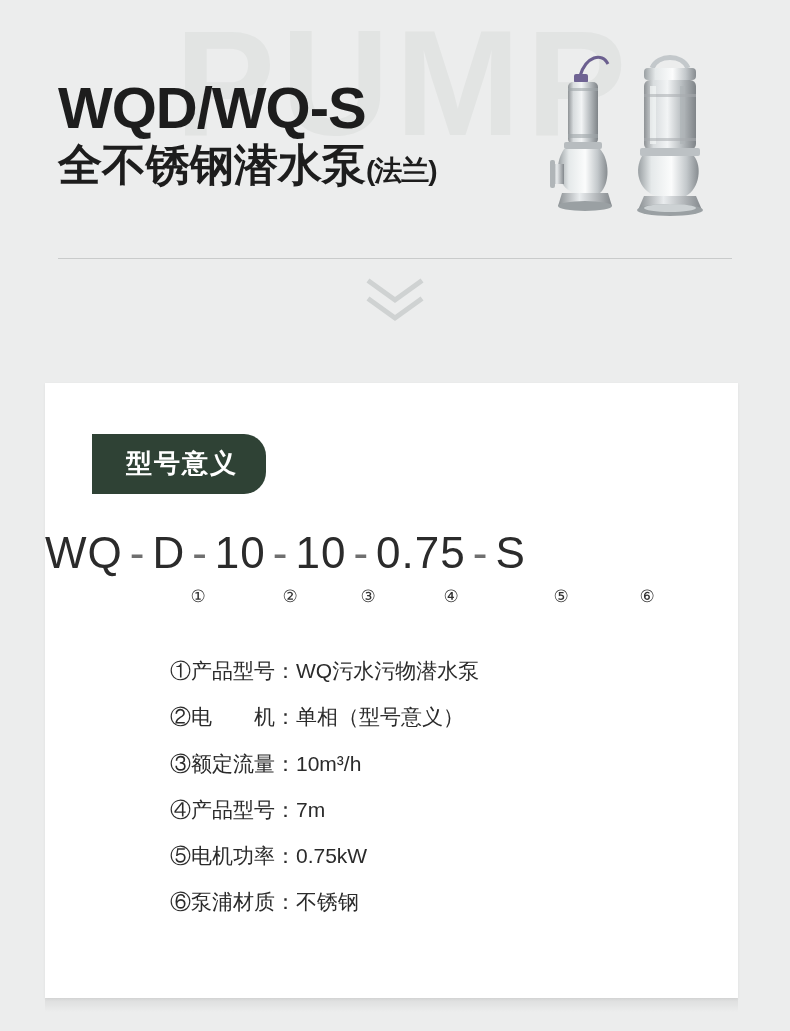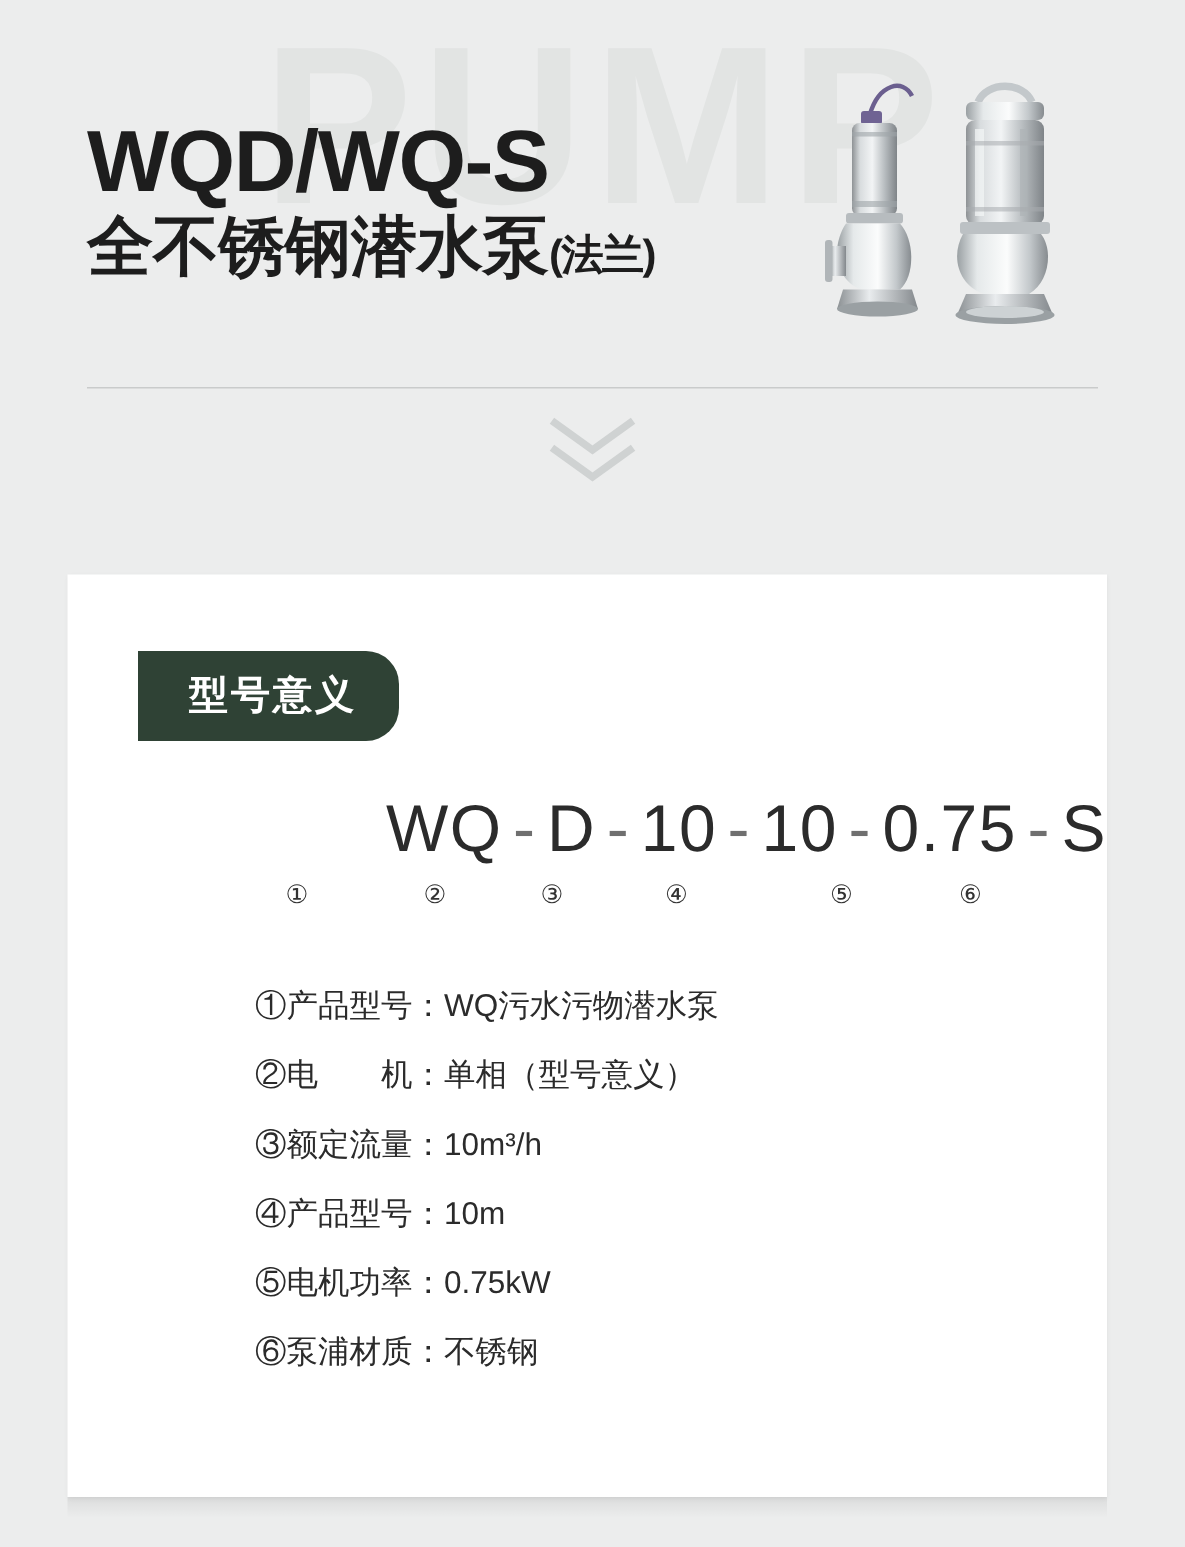--- a/index.html
+++ b/index.html
@@ -116,21 +116,21 @@
     letter-spacing: 2px;
     margin-left: 44px;
   }
 
   
   .model-row {
     position: absolute;
     left: 45px;
     top: 528px;
     width: 693px;
-    text-align: right;
+    text-align: left;
     font-size: 44px;
     color: #2b2b2b;
     letter-spacing: 1px;
     white-space: nowrap;
   }
   .model-row .seg { display: inline-block; }
   .model-row .dash { display: inline-block; margin: 0 7px; color: #6f6f6f; }
 
   .circle-row {
     position: absolute;
@@ -266,16 +266,16 @@
   <span style="left:323px">③</span>
   <span style="left:406px">④</span>
   <span style="left:516px">⑤</span>
   <span style="left:602px">⑥</span>
 </div>
 
 <div class="specs">
   <div class="spec-line"><span>①</span><span class="k">产品型号：</span><span>WQ污水污物潜水泵</span></div>
   <div class="spec-line"><span>②</span><span class="k">电　　机：</span><span>单相（型号意义）</span></div>
   <div class="spec-line"><span>③</span><span class="k">额定流量：</span><span>10m³/h</span></div>
-  <div class="spec-line"><span>④</span><span class="k">产品型号：</span><span>10m</span></div>
+  <div class="spec-line"><span>④</span><span class="k">产品型号：</span><span>7m</span></div>
   <div class="spec-line"><span>⑤</span><span class="k">电机功率：</span><span>0.75kW</span></div>
   <div class="spec-line"><span>⑥</span><span class="k">泵浦材质：</span><span>不锈钢</span></div>
 </div>
 
 </body></html>

